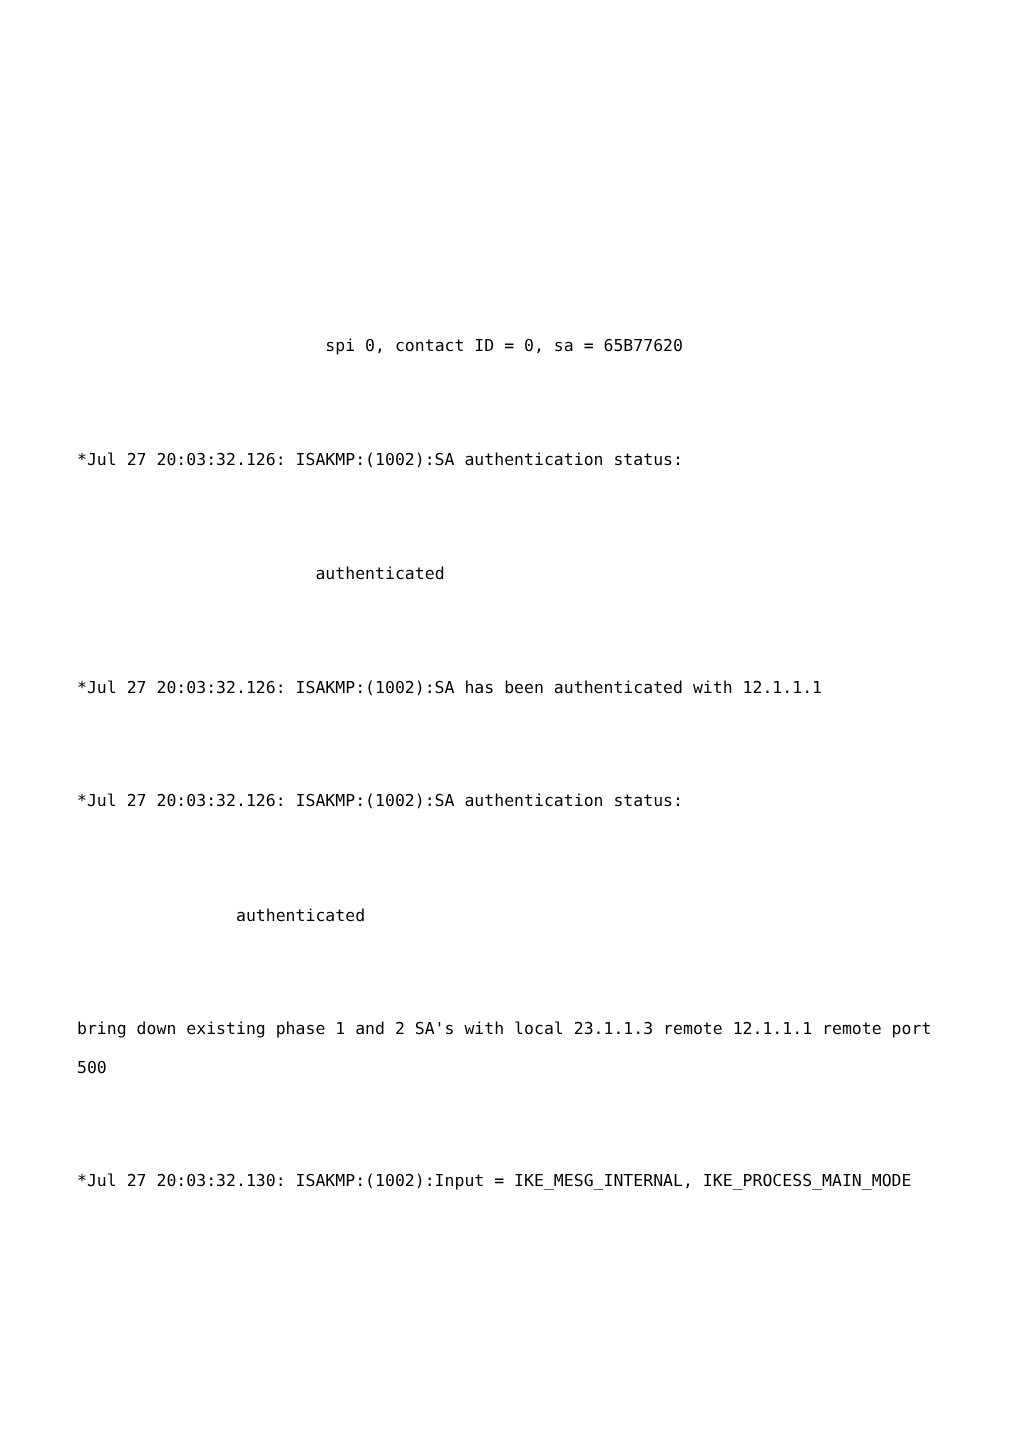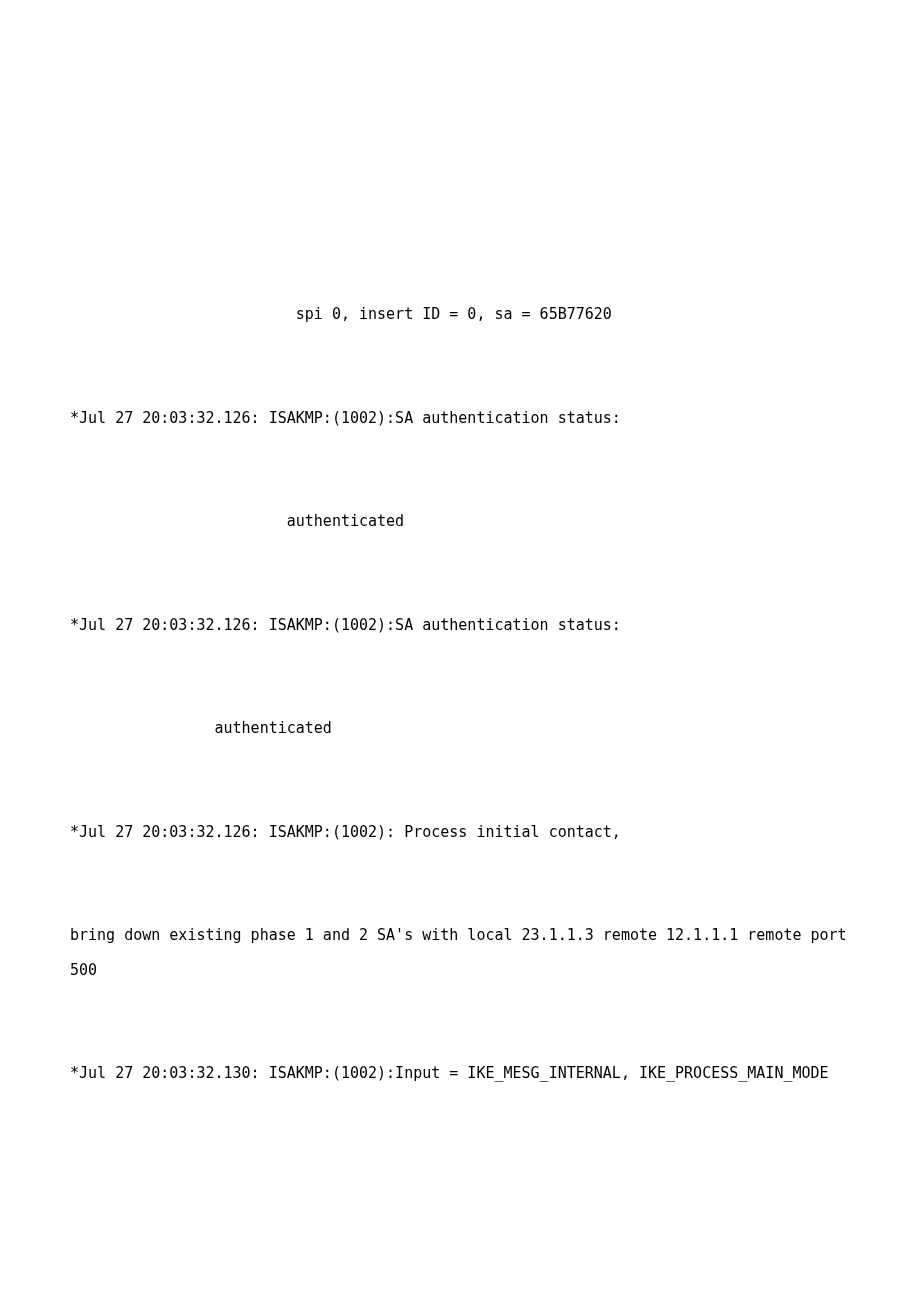--- a/index.html
+++ b/index.html
@@ -16,26 +16,26 @@
   .log-content {
     width: 780px;
   }
 </style>
 </head>
 <body>
 
 
 
 <div class="log-content">
-  <div>                         spi 0, insert ID = 0, sa = 65B77620</div>
+  <div>                         spi 0, contact ID = 0, sa = 65B77620</div>
   <div>*Jul 27 20:03:32.126: ISAKMP:(1002):SA authentication status:</div>
   <div>                        authenticated</div>
+  <div>*Jul 27 20:03:32.126: ISAKMP:(1002):SA has been authenticated with 12.1.1.1</div>
   <div>*Jul 27 20:03:32.126: ISAKMP:(1002):SA authentication status:</div>
   <div>                authenticated</div>
-  <div>*Jul 27 20:03:32.126: ISAKMP:(1002): Process initial contact,</div>
   <div>bring down existing phase 1 and 2 SA's with local 23.1.1.3 remote 12.1.1.1 remote port 500</div>
   <div>*Jul 27 20:03:32.130: ISAKMP:(1002):Input = IKE_MESG_INTERNAL, IKE_PROCESS_MAIN_MODE</div>
   
   
   
   
   
   
   
   

